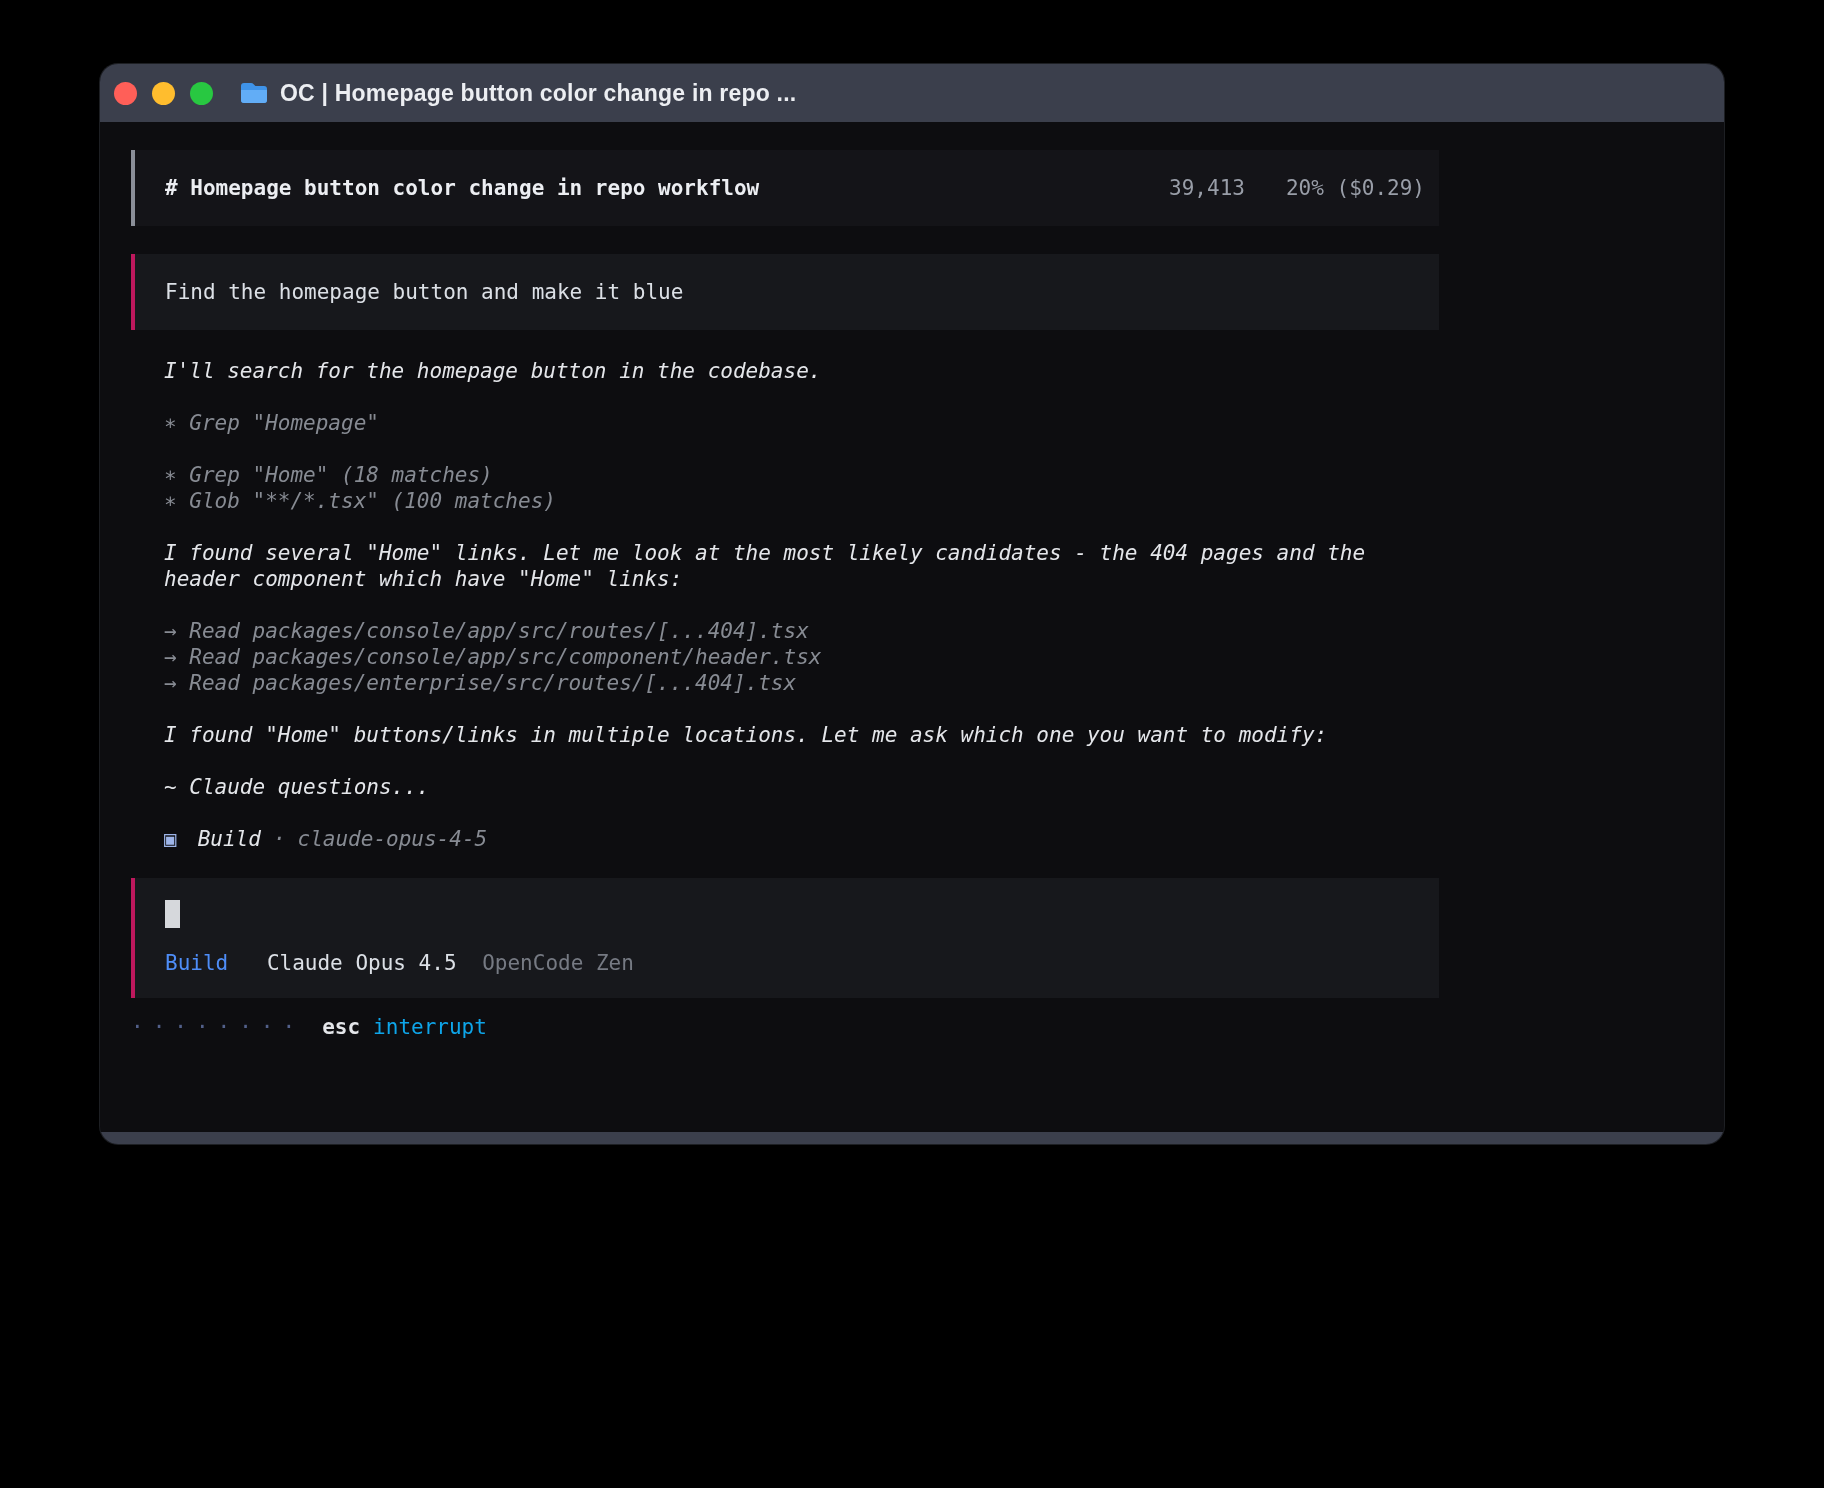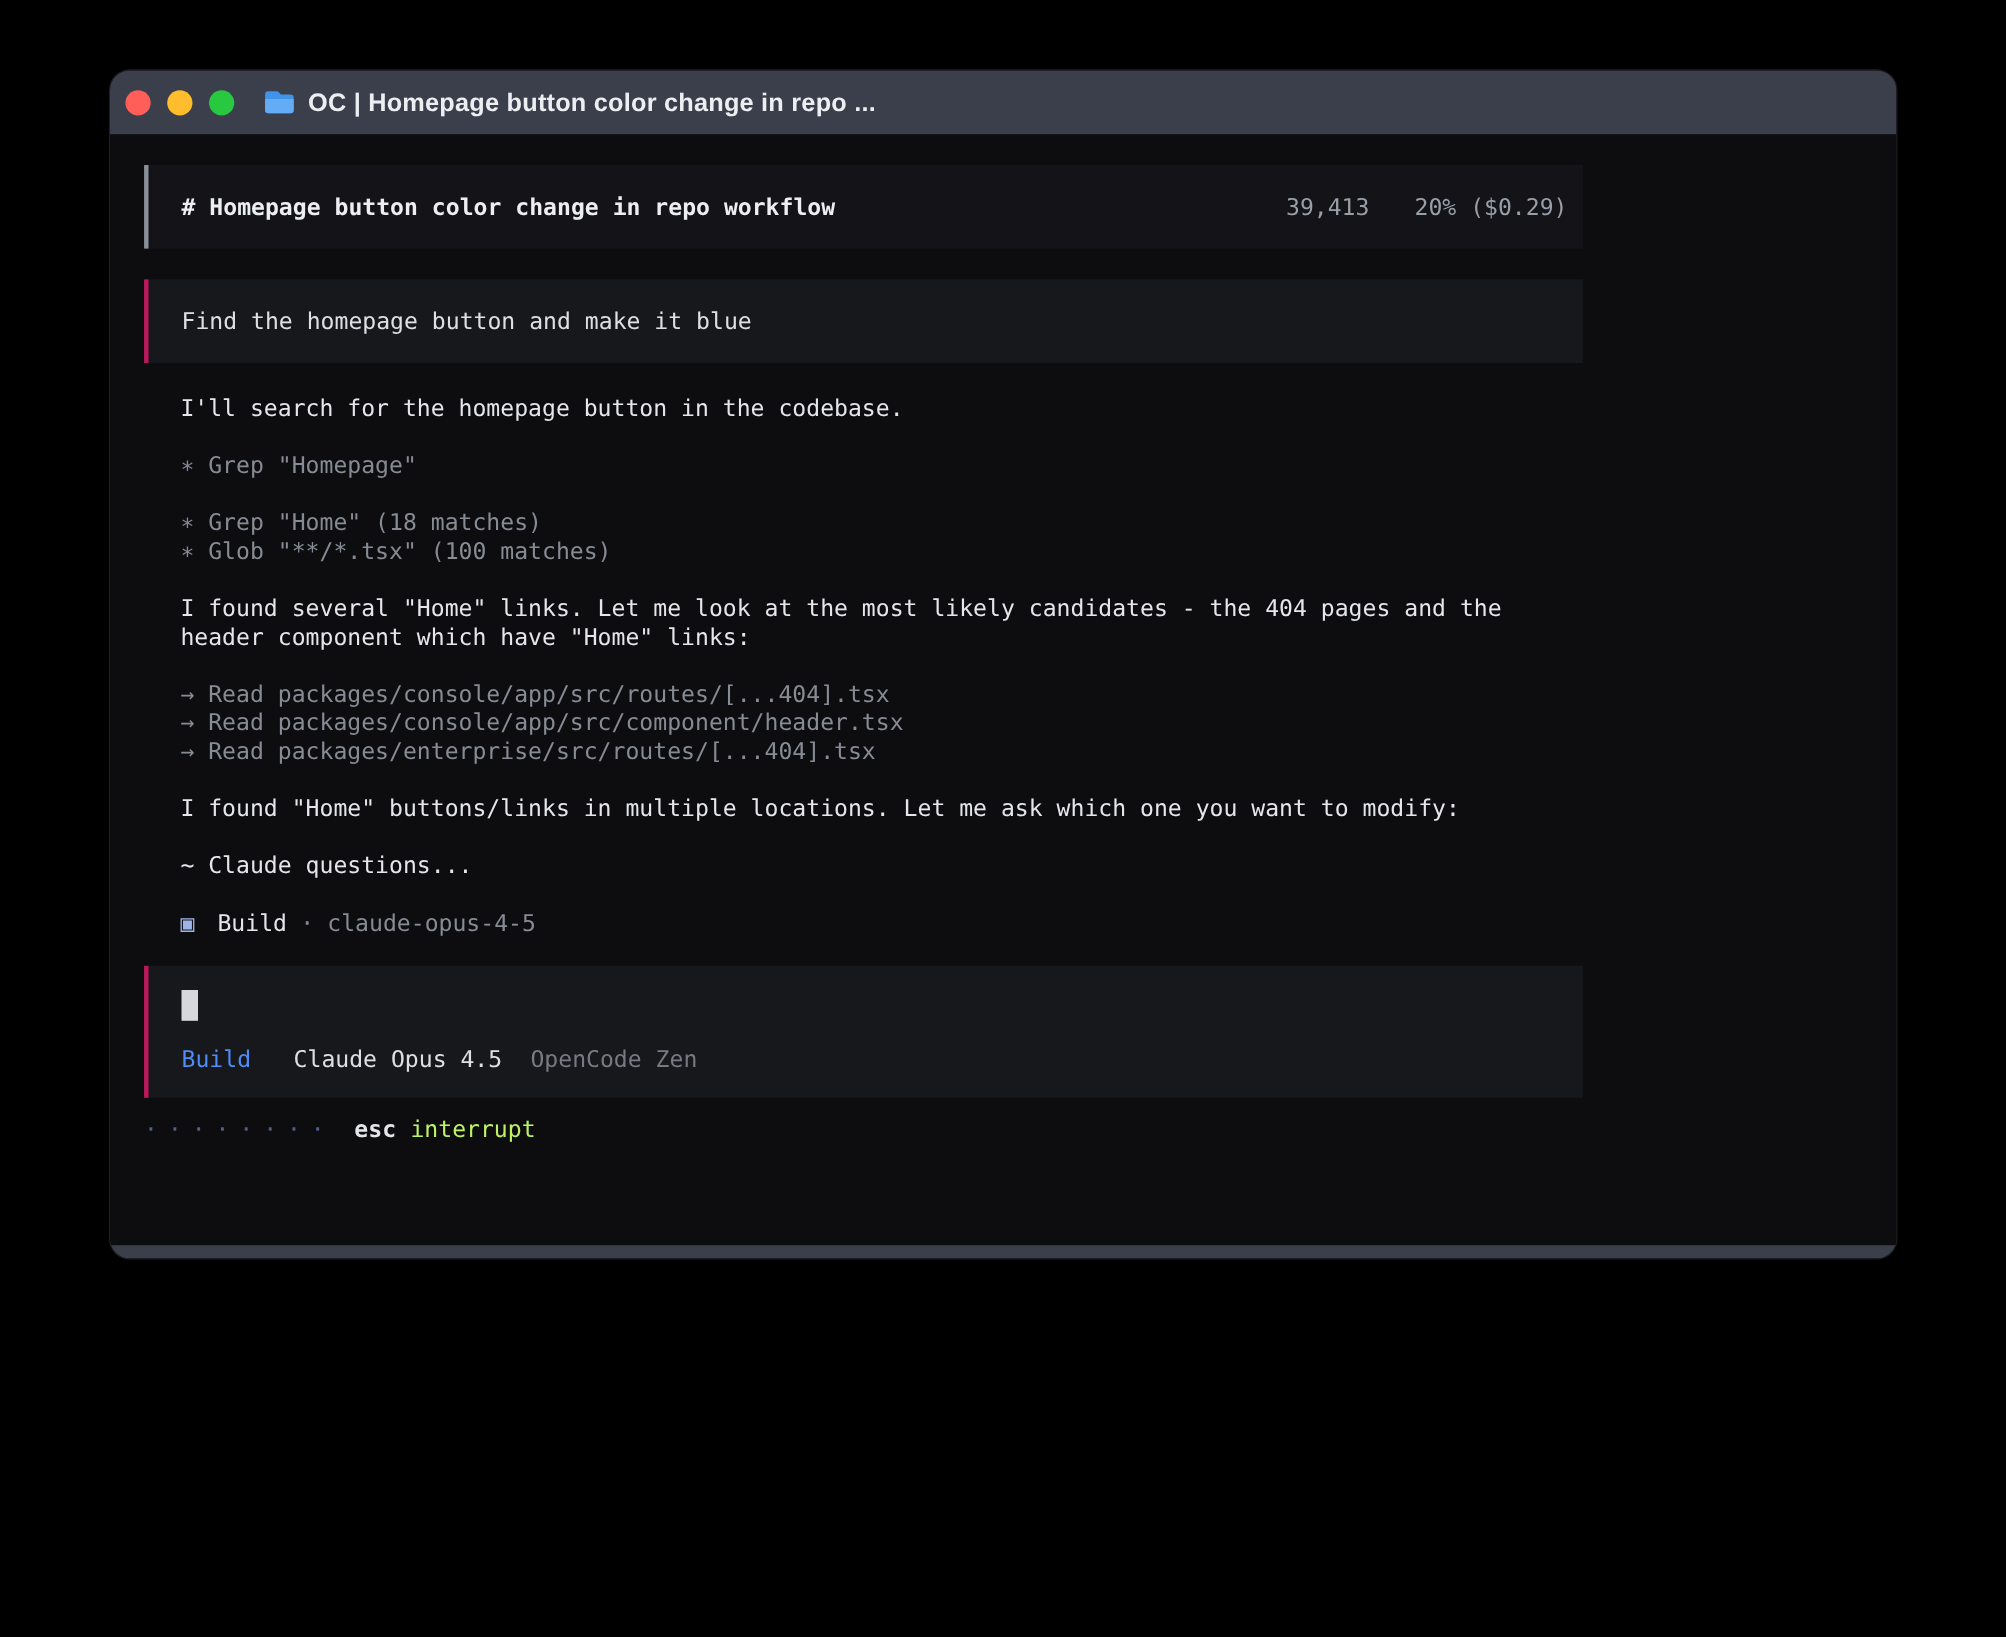--- a/index.html
+++ b/index.html
@@ -48,21 +48,21 @@
   .header-block {
     background:#141418; border-left-color:#8b8f99;
     display:flex; justify-content:space-between; align-items:center;
   }
   .header-title { color:#eceef2; font-weight:700; white-space:nowrap; }
   .header-stats { color:#999ea8; display:flex; gap:41px; white-space:nowrap; }
 
   .user-block { margin-top:28px; color:#dce0e6; }
 
   .assistant { margin-top:28px; width:1308px; padding-left:33px; color:#e4e6ea; }
-  .assistant .sec { margin-bottom:26px; }
+  .assistant .sec { margin-bottom:26px;font-style:italic; }
   .tool-line { color:#878b93; white-space:pre; }
   .agent-line { display:flex; align-items:center; }
   .agent-icon { color:#9db4e8; margin-right:21px; }
   .agent-name { color:#e4e6ea; }
   .agent-sep { color:#878b93; margin:0 12px; }
   .agent-model { color:#878b93; }
 
   .input-block { margin-top:20px; padding-top:22px; padding-bottom:22px; }
   .cursor { display:inline-block; width:15px; height:28px; background:#d6d8dc; vertical-align:middle; }
   .input-meta { margin-top:22px; white-space:nowrap; }
@@ -71,21 +71,21 @@
   .input-meta .provider { color:#767a83; }
 
   .footer {
     margin-top:16px; width:1308px;
     display:flex; justify-content:space-between; align-items:center;
     white-space:nowrap;
   }
   .footer-left { display:flex; align-items:center; }
   .dots { color:#52608a; letter-spacing:9px; margin-right:18px; }
   .key { color:#e4e6ea; font-weight:700; }
-  .klabel { color:#bef264;text-align:center; }
+  .klabel { color:#0ea5e9;text-align:center; }
   .footer-left .key { margin-right:13px; }
   .footer-right { display:flex; gap:26px; }
   .shortcut .key { margin-right:13px; }
 </style>
 </head>
 <body>
 
 <div class="window">
 
   <div class="titlebar">

